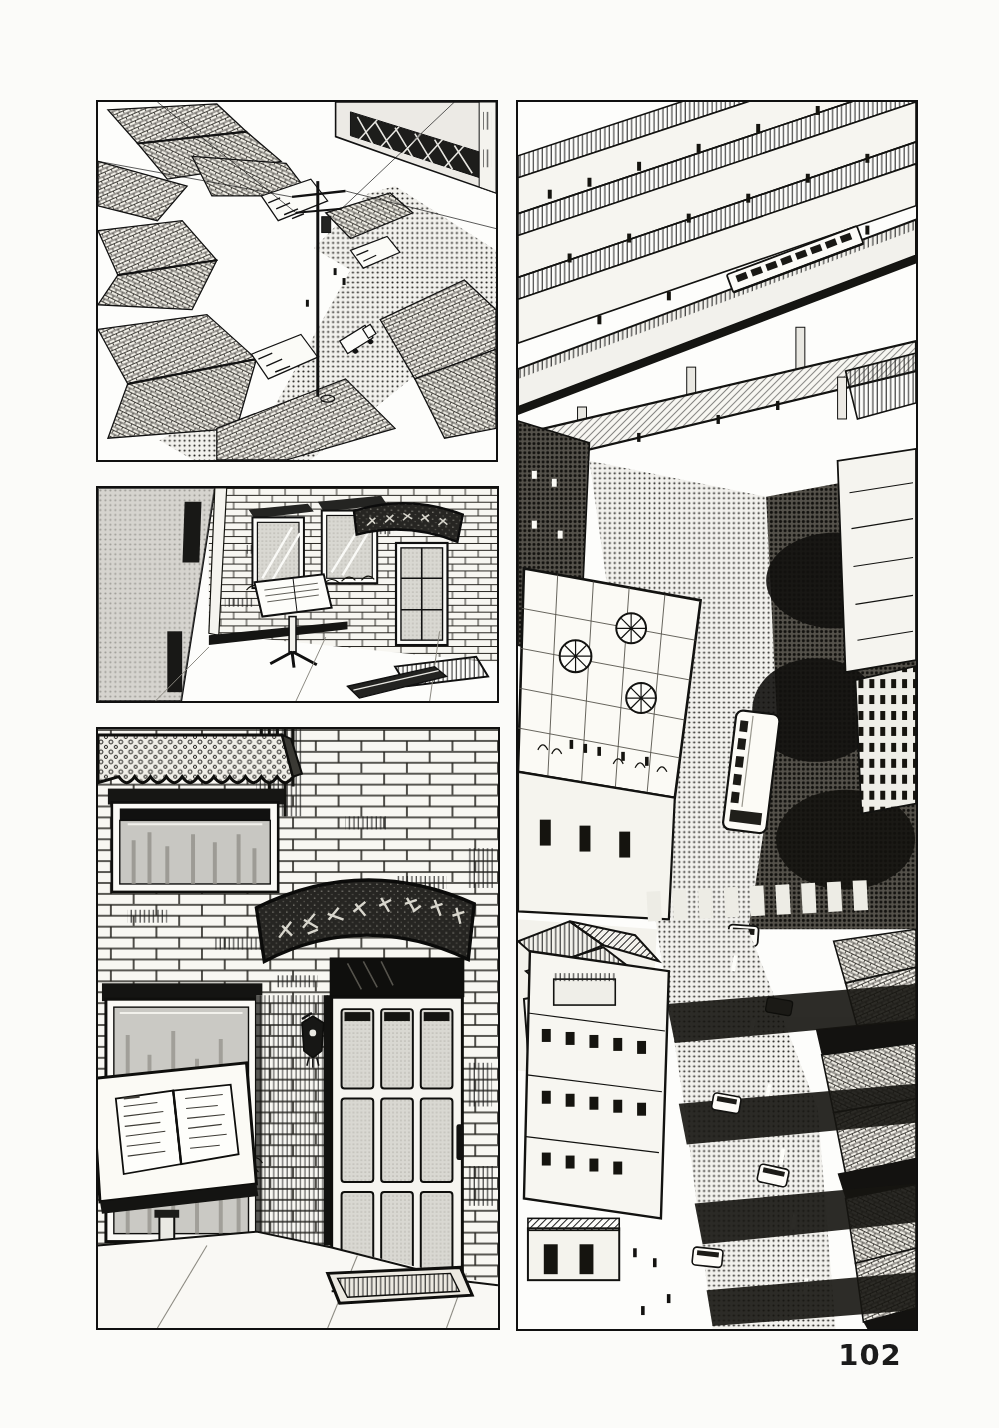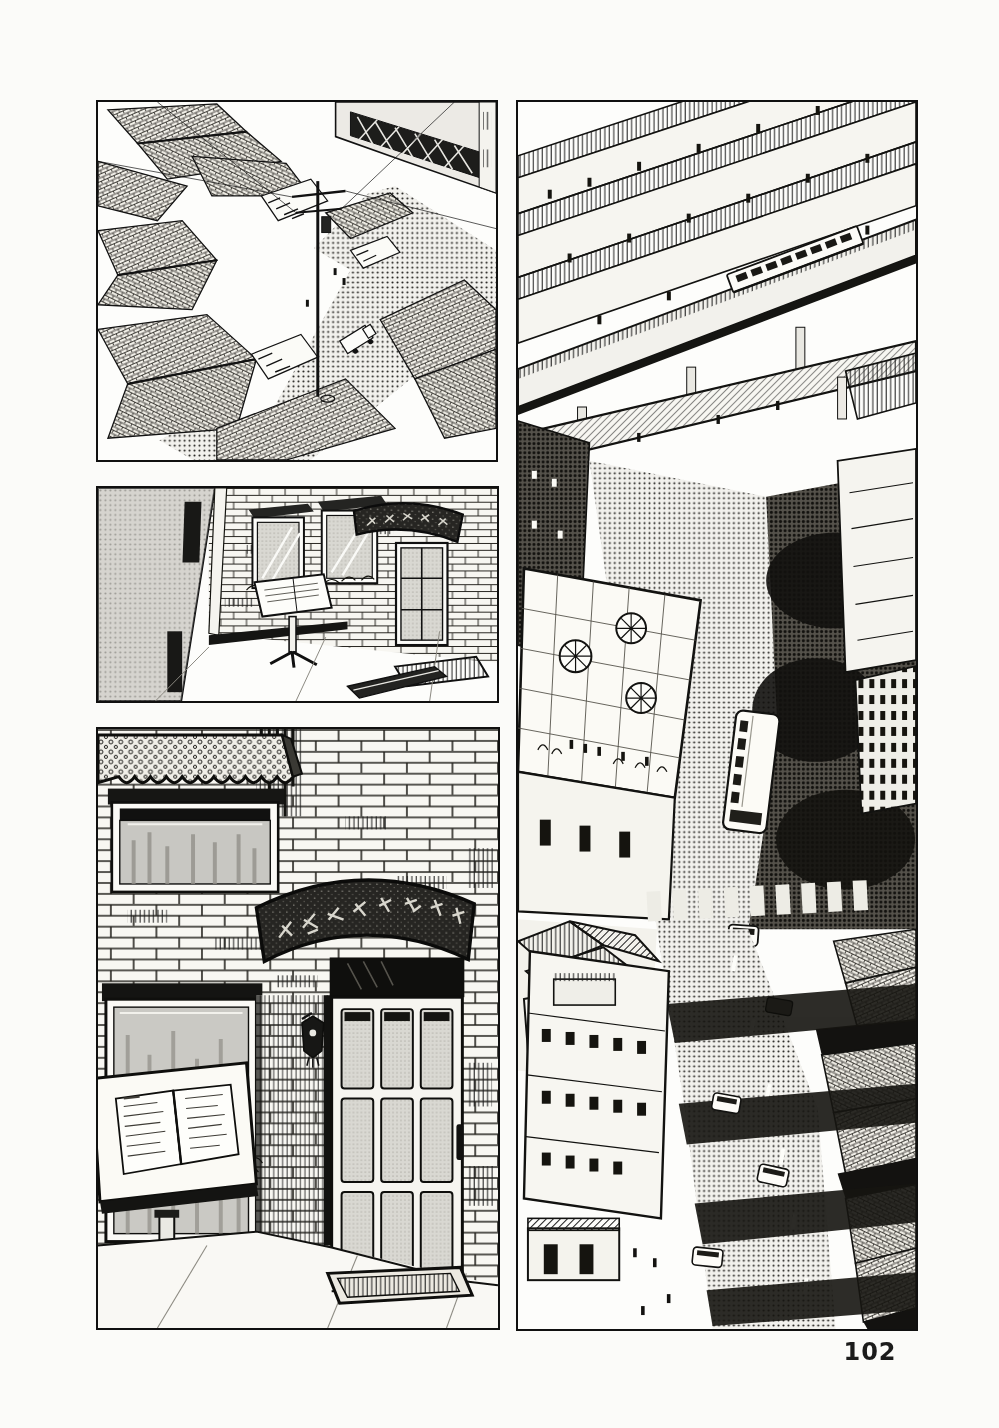--- a/index.html
+++ b/index.html
@@ -5,21 +5,21 @@
   html,body{margin:0;padding:0;background:#fbfbf9;}
   #page{position:relative;width:999px;height:1428px;background:#fbfbf9;overflow:hidden;
         font-family:"DejaVu Sans",sans-serif;color:#171717;}
   .panel{position:absolute;background:#fdfdfb;border:2.5px solid #101010;overflow:hidden;box-sizing:border-box;}
   .panel svg{display:block;width:100%;height:100%;}
   #panel-rooftops{left:96px;top:100px;width:402px;height:362px;}
   #panel-bistro-front{left:96px;top:486px;width:403px;height:217px;}
   #panel-bistro-entrance{left:96px;top:727px;width:404px;height:603px;}
   #panel-city{left:516px;top:100px;width:402px;height:1231px;}
   #page-number{position:absolute;left:820px;top:1338px;width:100px;text-align:center;
-               font-size:24px;font-weight:700;letter-spacing:1px;color:#1b1b1b;}
+               font-size:29px;font-weight:700;letter-spacing:1px;color:#1b1b1b;}
 </style>
 </head>
 <body>
 
 <svg width="0" height="0" style="position:absolute" aria-hidden="true">
   <defs>
     <pattern id="ht-v" width="4.5" height="4.5" patternUnits="userSpaceOnUse">
         <line x1="2" y1="0" x2="2" y2="4.5" stroke="#1b1b1b" stroke-width="1"></line>
       </pattern>
     <pattern id="ht-45" width="5" height="5" patternUnits="userSpaceOnUse" patternTransform="rotate(45)">

